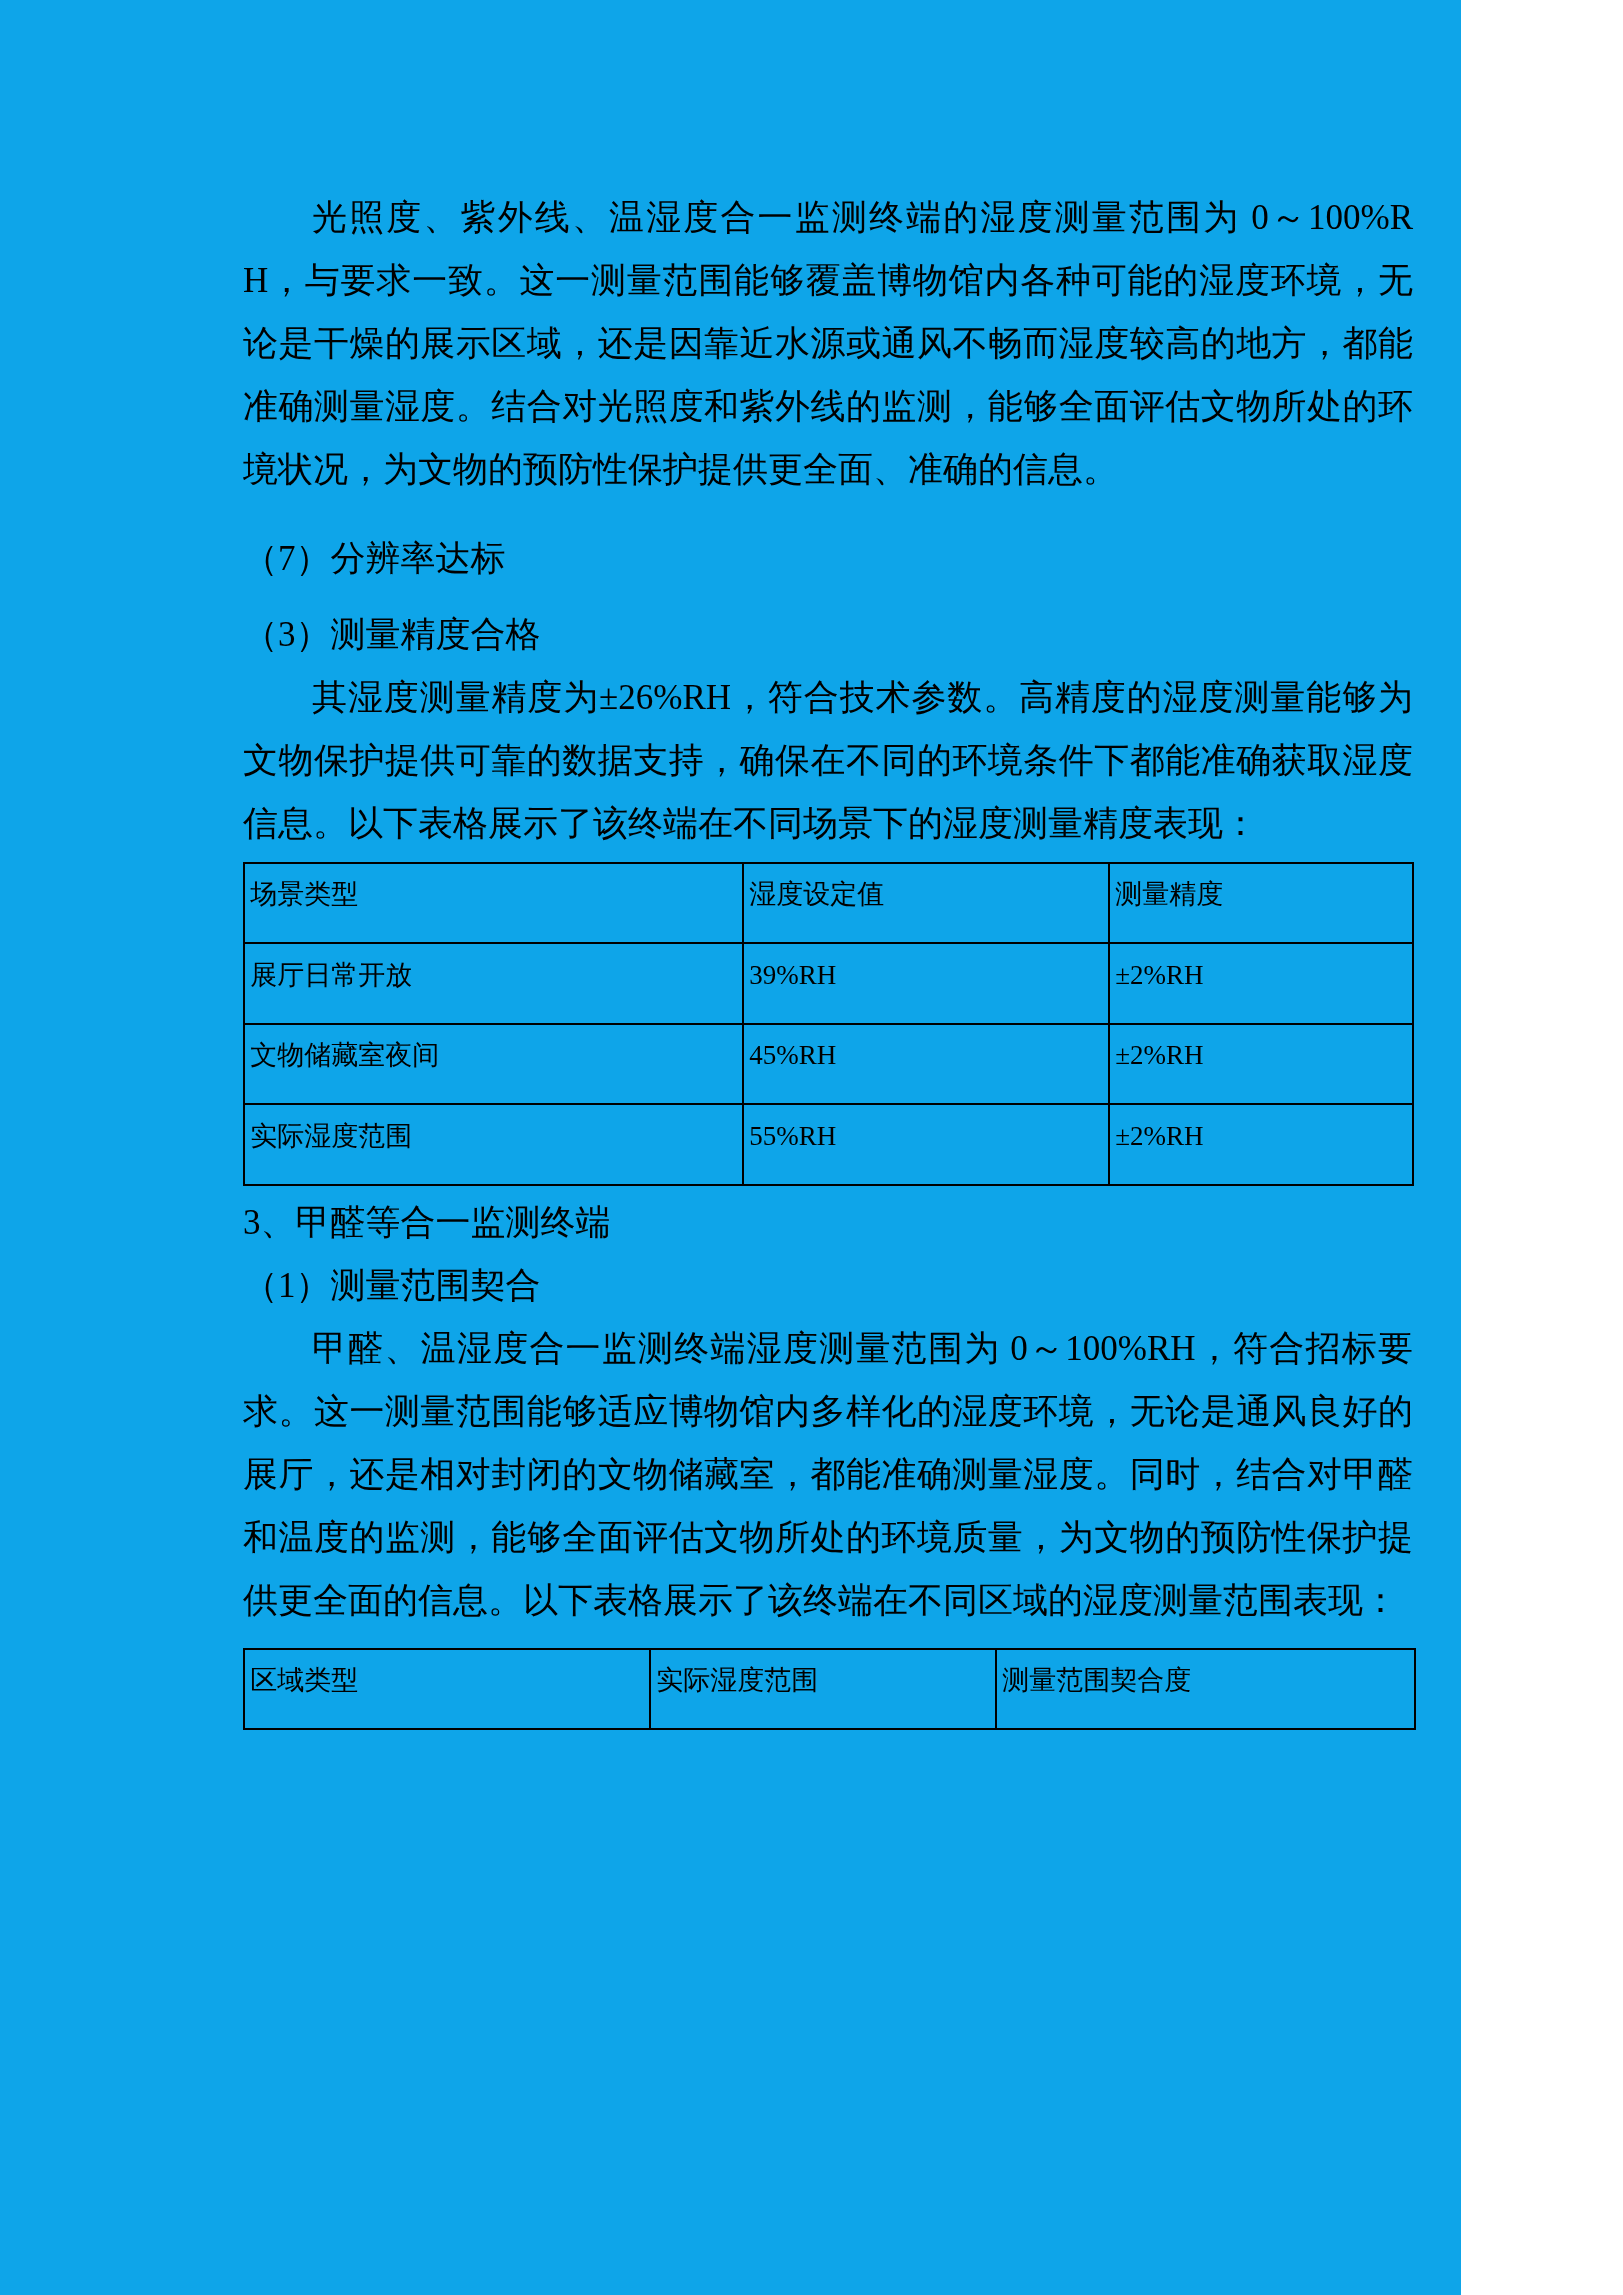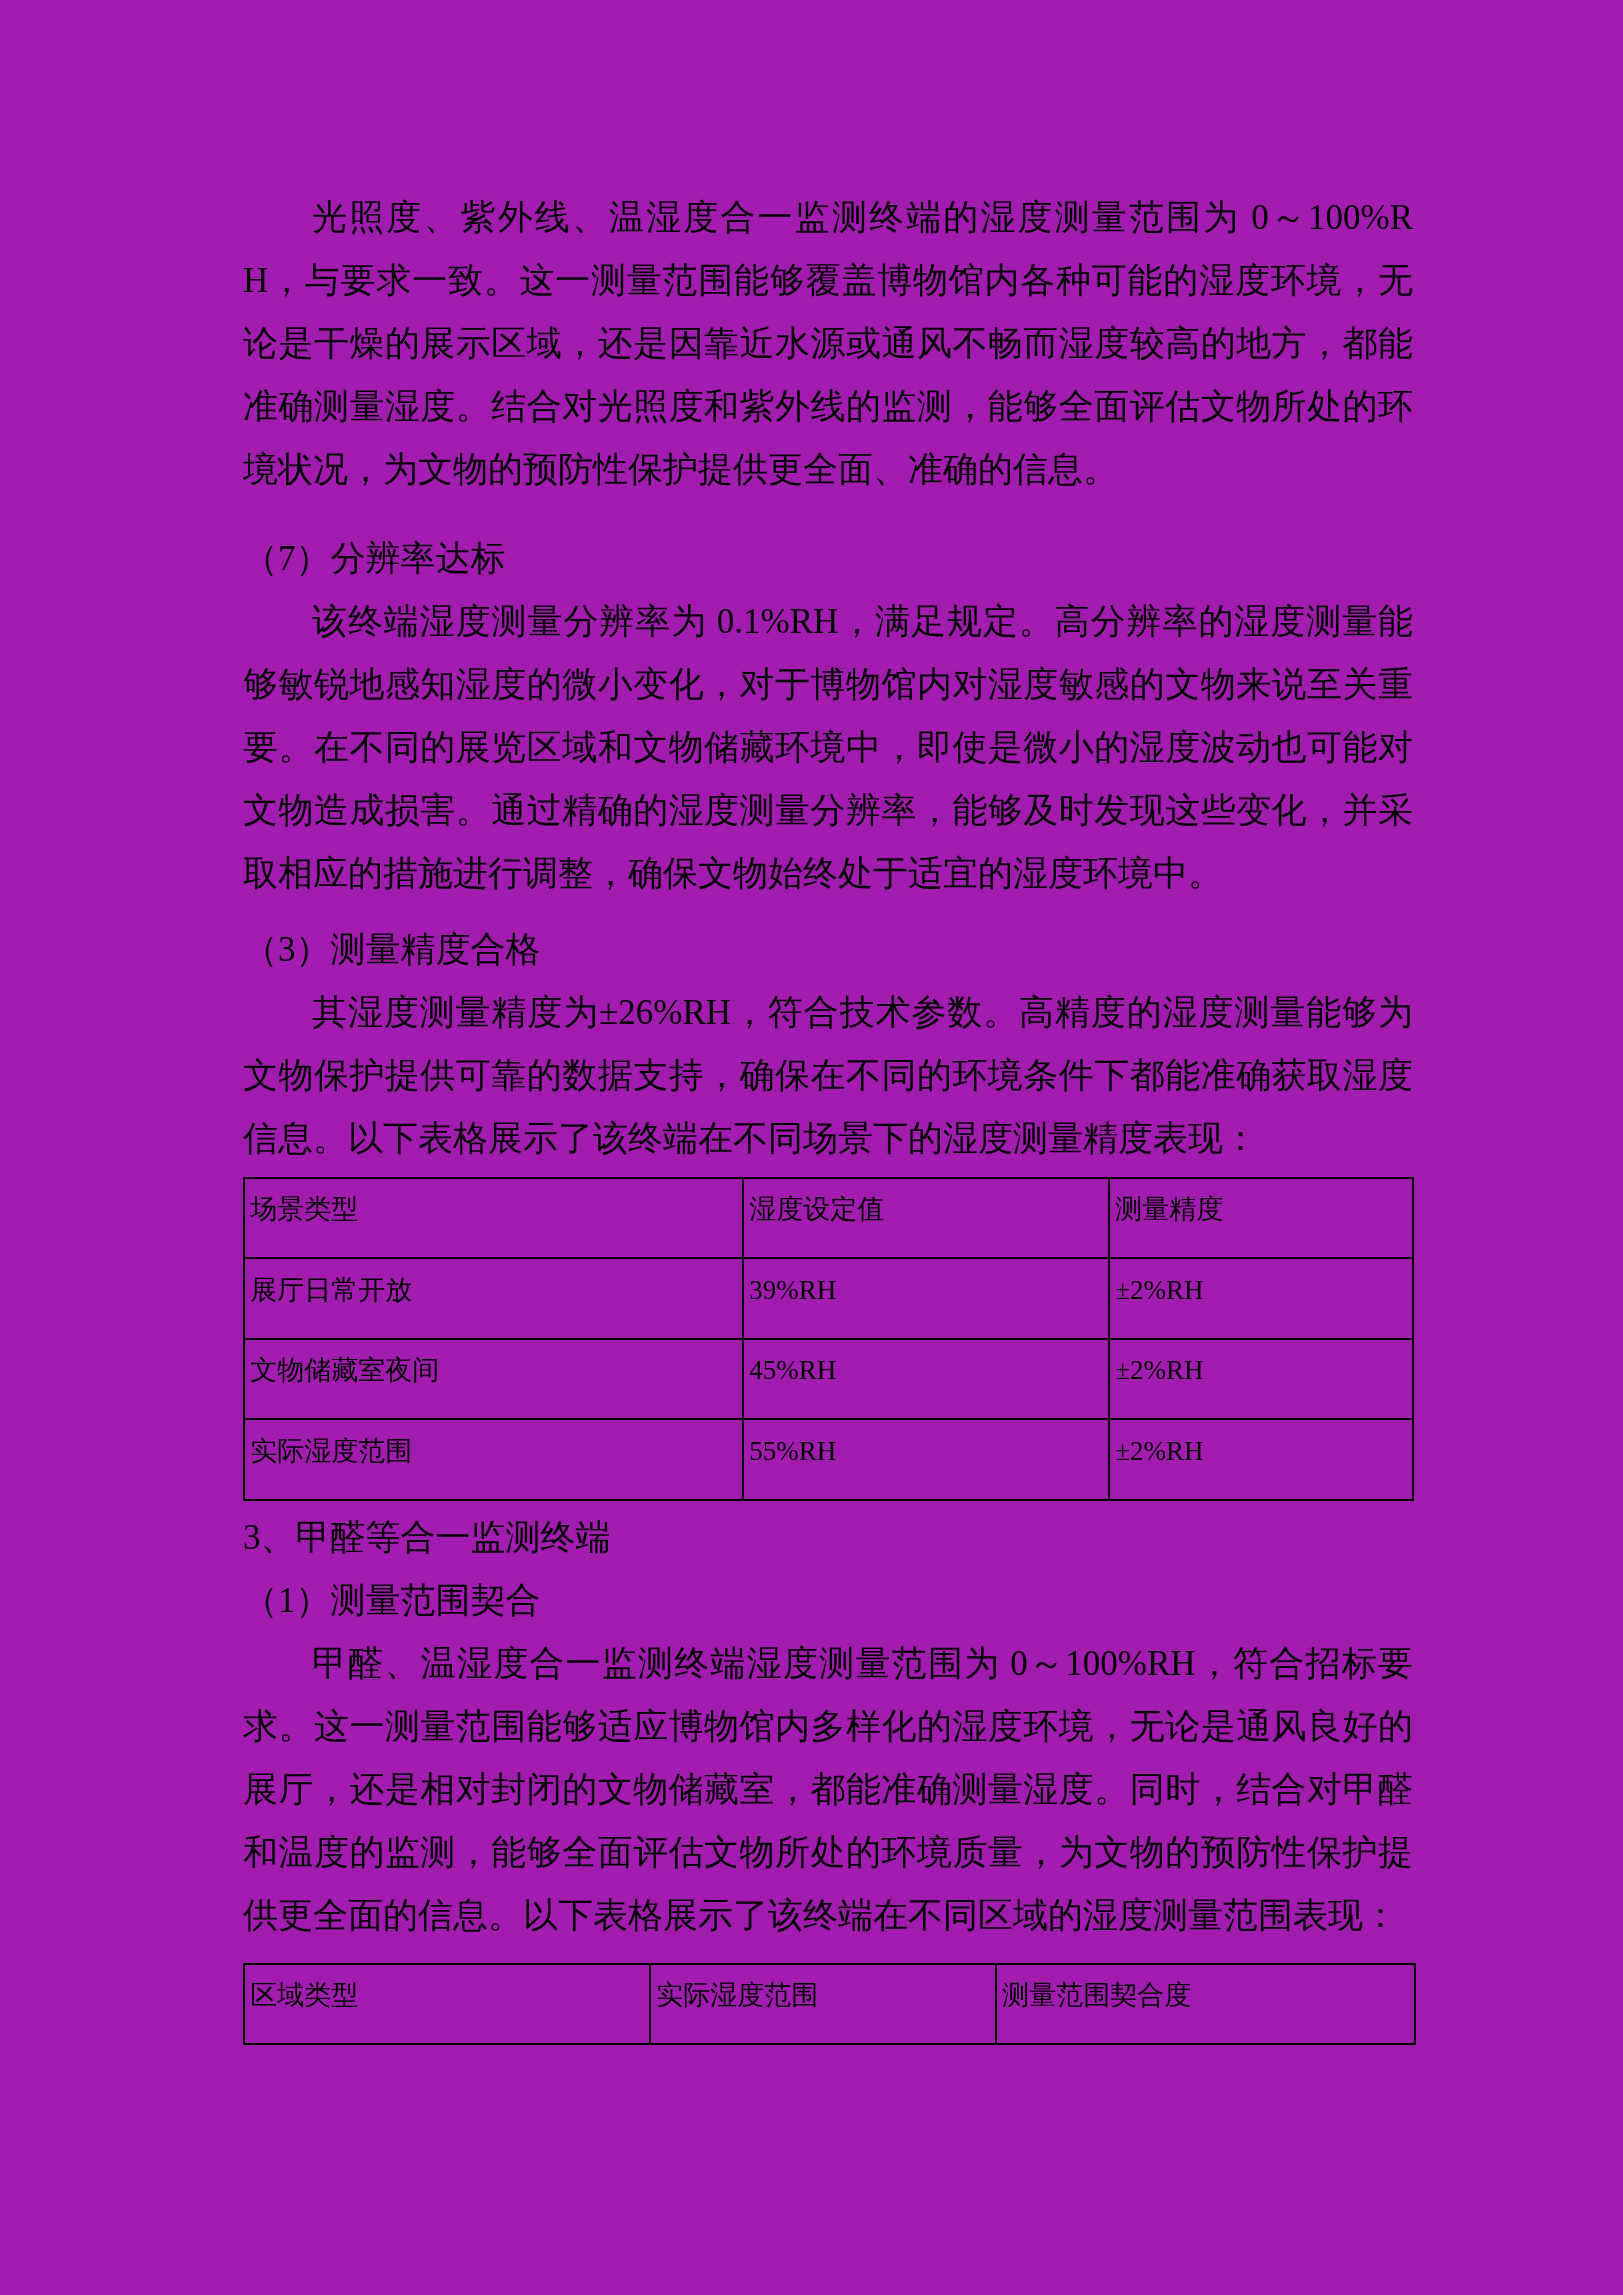--- a/index.html
+++ b/index.html
@@ -2,23 +2,23 @@
 <html style="font-size:10.5px"><head>
 <meta charset="utf-8">
 <style>
   html, body {
     margin: 0;
     padding: 0;
     background: #ffffff;
   }
   .page {
     position: relative;
-    width: 1623px;
+    width: 1461px;
     height: 2295px;
-    background: #a21caf;
+    background: #0ea5e9;
     overflow: hidden;
     font-family: "Liberation Serif", "DejaVu Serif", serif;
     color: #000000;
   }
   .content {
     position: absolute;
     left: 243px;
     top: 186px;
     width: 1170px;
   }
@@ -64,21 +64,20 @@
 </head>
 <body>
 
 <div class="page">
   <div class="content">
 
     <p class="body-para">光照度、紫外线、温湿度合一监测终端的湿度测量范围为 0～100%RH，与要求一致。这一测量范围能够覆盖博物馆内各种可能的湿度环境，无论是干燥的展示区域，还是因靠近水源或通风不畅而湿度较高的地方，都能准确测量湿度。结合对光照度和紫外线的监测，能够全面评估文物所处的环境状况，为文物的预防性保护提供更全面、准确的信息。</p>
 
     <p class="heading mt-h2">（7）分辨率达标</p>
 
-    <p class="body-para">该终端湿度测量分辨率为 0.1%RH，满足规定。高分辨率的湿度测量能够敏锐地感知湿度的微小变化，对于博物馆内对湿度敏感的文物来说至关重要。在不同的展览区域和文物储藏环境中，即使是微小的湿度波动也可能对文物造成损害。通过精确的湿度测量分辨率，能够及时发现这些变化，并采取相应的措施进行调整，确保文物始终处于适宜的湿度环境中。</p>
 
     <p class="heading mt-h3">（3）测量精度合格</p>
 
     <p class="body-para">其湿度测量精度为±26%RH，符合技术参数。高精度的湿度测量能够为文物保护提供可靠的数据支持，确保在不同的环境条件下都能准确获取湿度信息。以下表格展示了该终端在不同场景下的湿度测量精度表现：</p>
 
     <table class="doc-table accuracy-table">
       <colgroup>
         <col style="width:499px">
         <col style="width:366px">
         <col style="width:304px">

